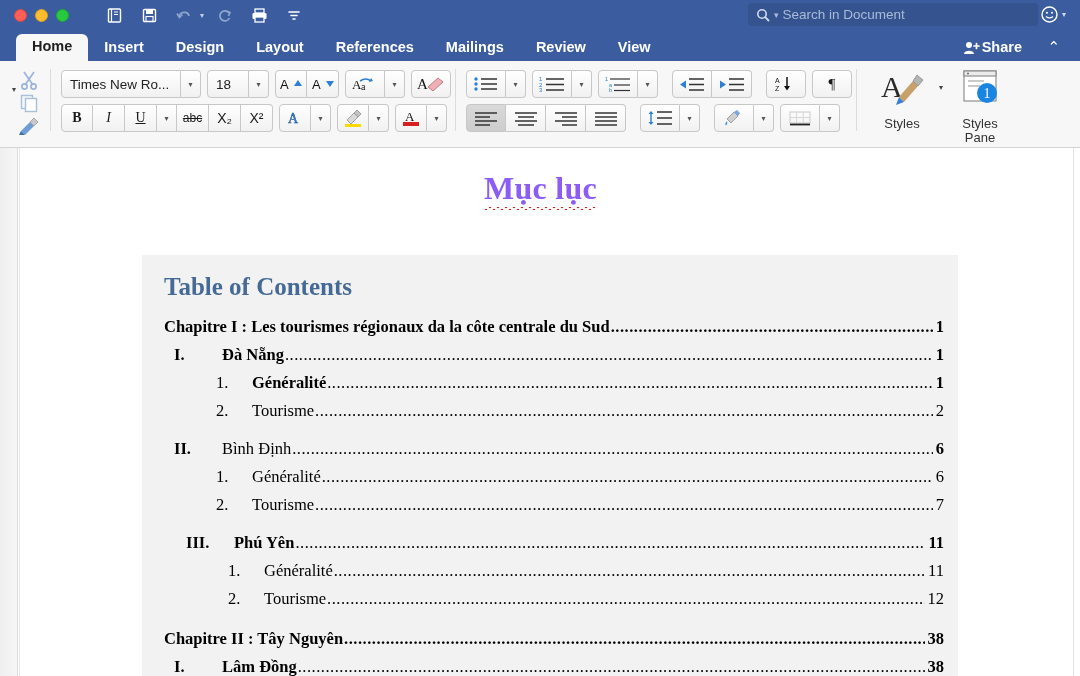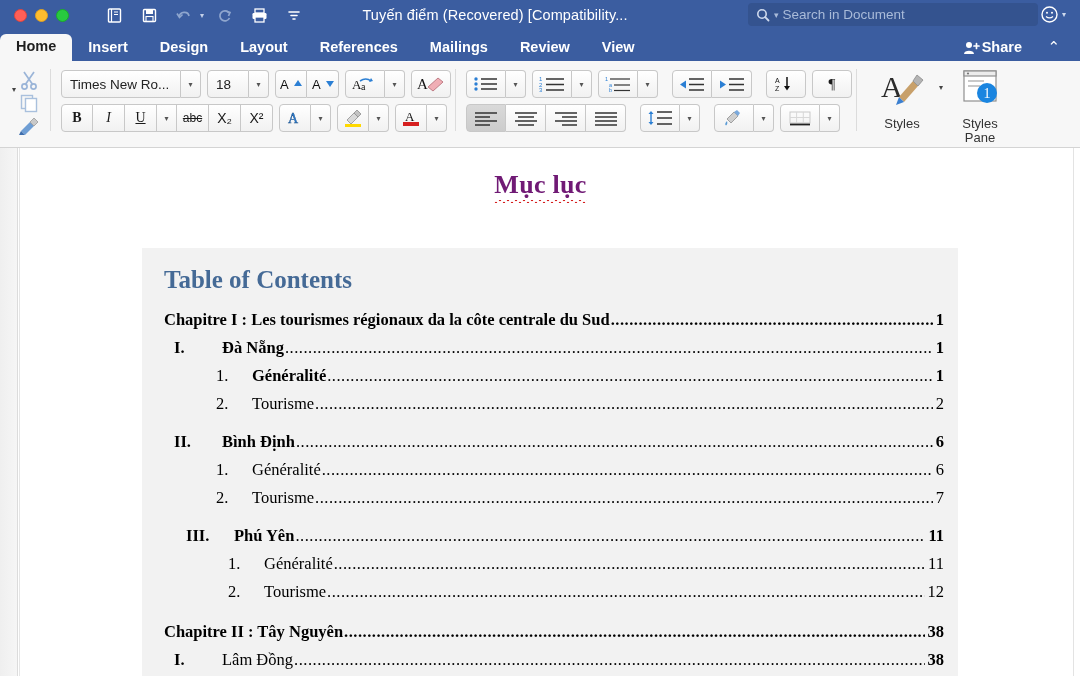--- a/index.html
+++ b/index.html
@@ -63,21 +63,21 @@
     background: #3b5da0;
     display: flex; align-items: flex-end;
     position: relative;
   }
   .tab {
     font-size: 14.5px; color: #ffffff;
     padding: 5px 16px 7px 16px;
     font-weight: bold;
     line-height: 1;
   }
-  .tab:first-child { margin-left: 0; }
+  .tab:first-child { margin-left: 16px; }
   .tab.active {
     background: #f7f7f7; color: #1f1f1f;
     border-radius: 6px 6px 0 0;
     padding-bottom: 8px;
   }
   .share {
     position: absolute; right: 58px; bottom: 6px;
     color: #fff; font-size: 14.5px; font-weight: bold;
     display:flex; align-items:center; 
   }
@@ -157,22 +157,22 @@
     border-left: 1px solid #e6e6e6;
   }
   .vscroll {
     position:absolute; right: 0; top: 0; width: 7px; height: 528px;
     background: #ffffff; border-left: 1px solid #e3e3e3;
   }
 
   .muc-luc {
     text-align: center;
     font-family: "Liberation Serif", serif;
-    font-size: 26px; font-weight: bold;
-    color: #701a75;
+    font-size: 32px; font-weight: bold;
+    color: #8b5cf6;
     padding-top: 22px;
     letter-spacing: .3px;
   }
   .sp { position: relative; display: inline-block; }
   .sp::after {
     content: ""; position: absolute; left: 0; right: 0; bottom: -3px; height: 3px;
     background-image:
       radial-gradient(circle at 2px 3px, #d62020 1.3px, transparent 1.6px),
       radial-gradient(circle at 6px 0px, #d62020 1.3px, transparent 1.6px);
     background-size: 8px 4px;
@@ -271,23 +271,20 @@
           <rect x="5" y="10" width="9" height="5" fill="#3b5da0" stroke="#fff" stroke-width="1.3"></rect>
         </svg>
     </div>
     <div class="qat-btn">
       <svg width="16" height="14" viewBox="0 0 16 14">
           <path d="M3 4h10M5 7.5h6M7 11h2" stroke="#fff" stroke-width="1.6" stroke-linecap="round"></path>
         </svg>
     </div>
   </div>
 
-  <div class="doc-title">
-    <span class="title-inner">Tuyến điểm (Recovered) [Compatibility...</span>
-  </div>
 
   <div class="searchbox">
     <svg width="14" height="14" viewBox="0 0 14 14">
         <circle cx="6" cy="6" r="4.2" fill="none" stroke="#cfdaee" stroke-width="1.6"></circle>
         <path d="M9.2 9.2 L12.5 12.5" stroke="#cfdaee" stroke-width="1.8" stroke-linecap="round"></path>
       </svg>
     <span style="color:#a9bbd9;font-size:9px">▾</span>
     <span class="search-ph">Search in Document</span>
   </div>
 
@@ -634,21 +631,21 @@
             <span class="toc-pg bold-pg">1</span>
           </div>
           <div class="toc-row lvl3">
             <span class="toc-num">2.</span>
             <span class="toc-txt"> Tourisme </span>
             <span class="toc-dots">........................................................................................................................................................................................................</span>
             <span class="toc-pg">2</span>
           </div>
           <div class="toc-row lvl2 b gap">
             <span class="toc-num">II.</span>
-            <span class="toc-txt" style="font-weight: bold;"> Bình Định </span>
+            <span class="toc-txt" style="font-weight: normal;"> Bình Định </span>
             <span class="toc-dots">........................................................................................................................................................................................................</span>
             <span class="toc-pg bold-pg">6</span>
           </div>
           <div class="toc-row lvl3">
             <span class="toc-num">1.</span>
             <span class="toc-txt"> Généralité </span>
             <span class="toc-dots">........................................................................................................................................................................................................</span>
             <span class="toc-pg">6</span>
           </div>
           <div class="toc-row lvl3">
@@ -676,21 +673,21 @@
             <span class="toc-pg">12</span>
           </div>
           <div class="toc-row lvl1 b gap">
             <span class="toc-num"></span>
             <span class="toc-txt" style="font-weight: bold;">Chapitre II : Tây Nguyên </span>
             <span class="toc-dots">........................................................................................................................................................................................................</span>
             <span class="toc-pg bold-pg">38</span>
           </div>
           <div class="toc-row lvl2 b">
             <span class="toc-num">I.</span>
-            <span class="toc-txt" style="font-weight: normal;"> Lâm Đồng </span>
+            <span class="toc-txt" style="font-weight: bold;"> Lâm Đồng </span>
             <span class="toc-dots">........................................................................................................................................................................................................</span>
             <span class="toc-pg bold-pg">38</span>
           </div>
           <div class="toc-row lvl3 ind3"></div>
         </div>
     </div>
   </div>
   <div class="vscroll"></div>
 </div>
 

